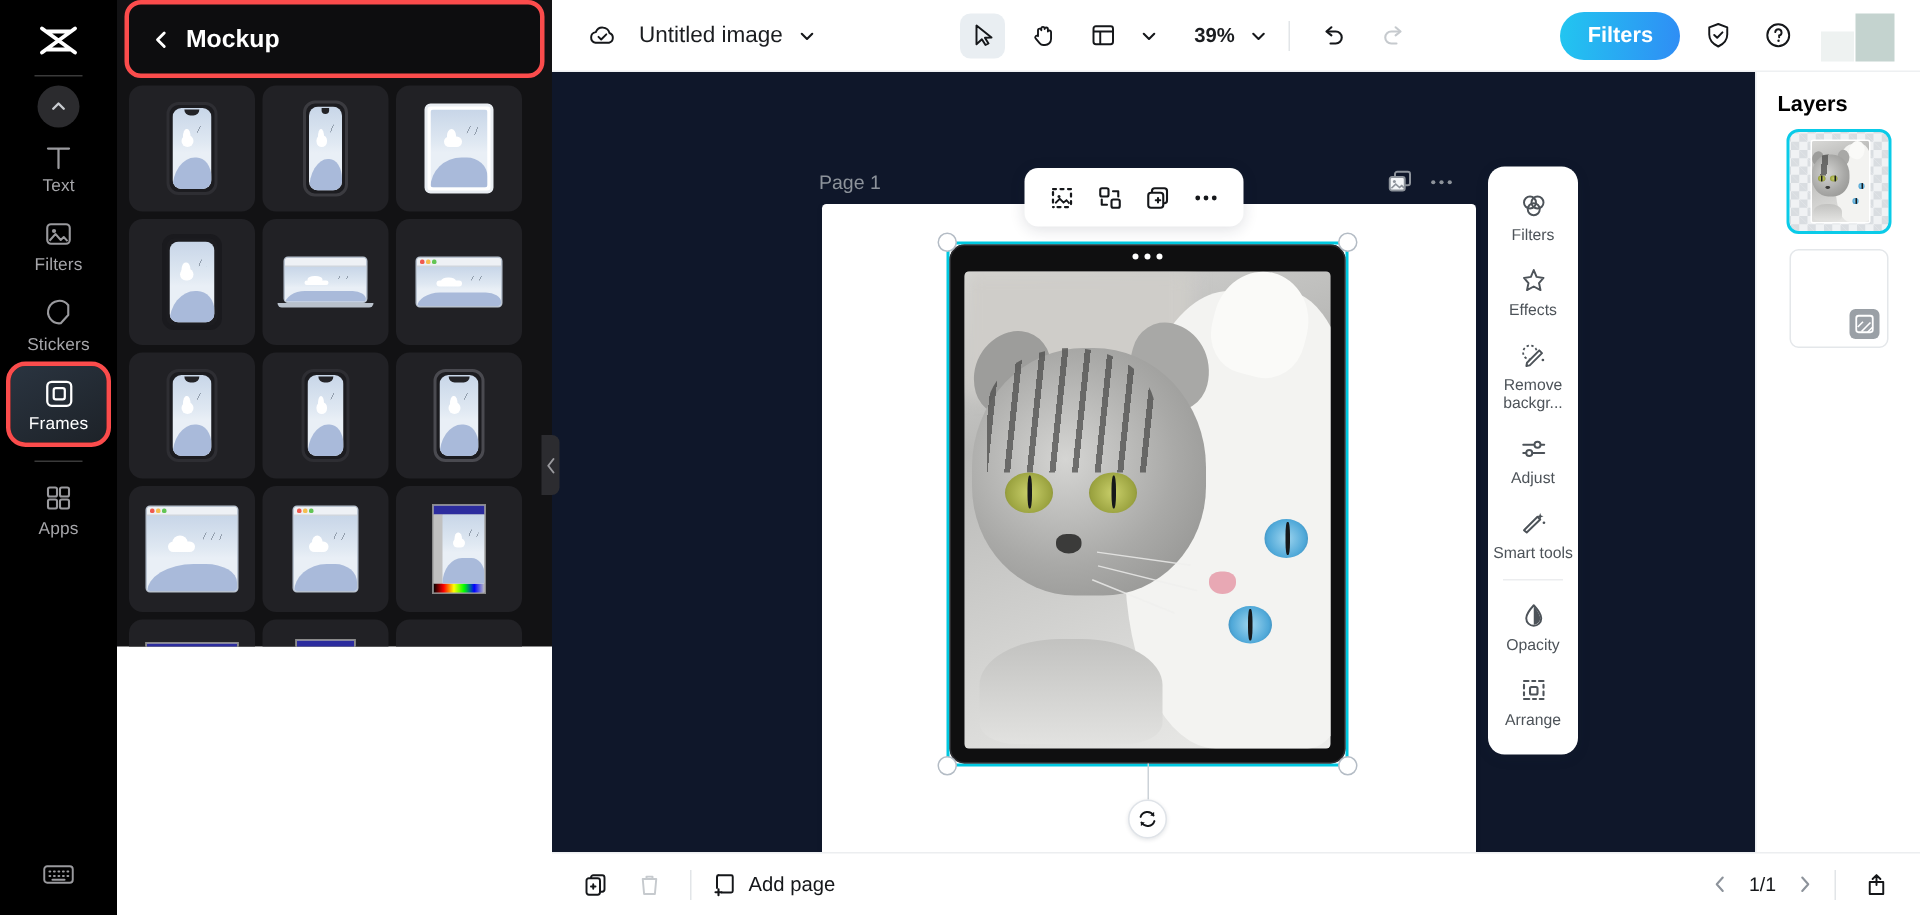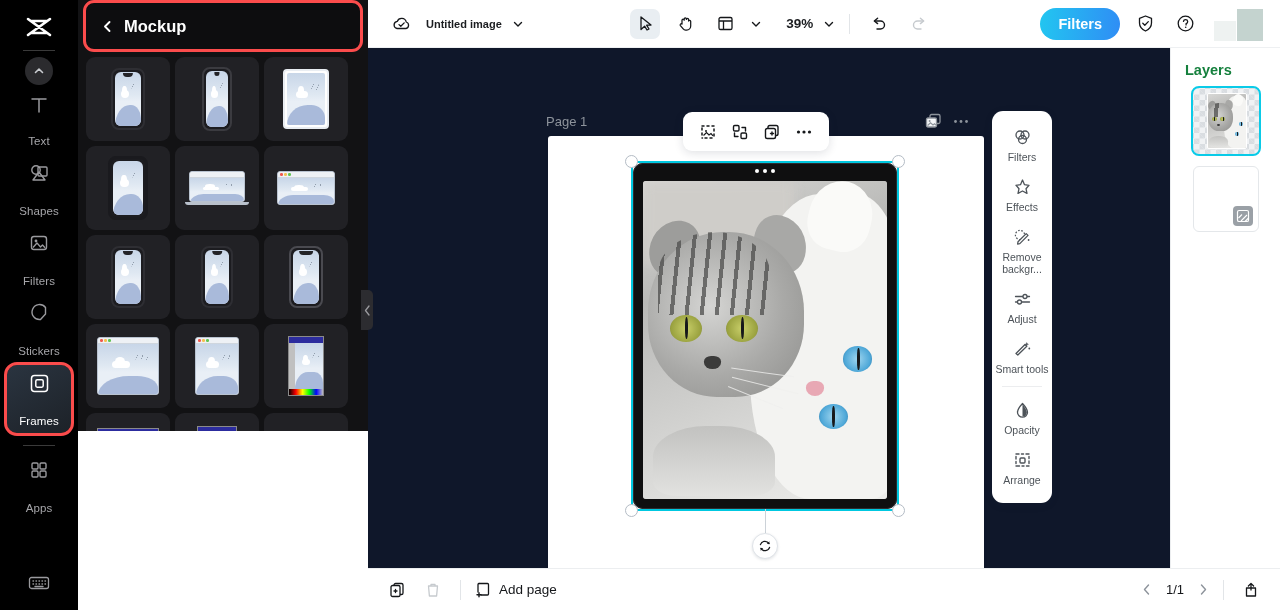--- a/index.html
+++ b/index.html
@@ -17,21 +17,21 @@
     flex: 0 0 78px; position: relative; z-index: 5;
   }
   .rail-logo { margin-top: 14px; width: 34px; height: 26px; display: flex; align-items: center; justify-content: center; }
   .rail-div { width: 32px; height: 1px; background: #3a3a3a; margin: 10px 0 6px; }
   .rail-collapse {
     width: 28px; height: 28px; border-radius: 50%; background: #2b2b2e;
     display: flex; align-items: center; justify-content: center; margin-bottom: 2px;
   }
   .rail-item {
     width: 64px; padding: 7px 0 6px; display: flex; flex-direction: column;
-    align-items: center; gap: 21px; border-radius: 10px; margin-bottom: 2px; position: relative;
+    align-items: center; gap: 4px; border-radius: 10px; margin-bottom: 2px; position: relative;
   }
   .rail-item .ico { width: 22px; height: 22px; display: flex; align-items: center; justify-content: center; }
   .rail-item .lbl { font-size: 11.5px; color: #a6a6aa; letter-spacing: .1px; }
   .rail-item.first .lbl { margin-top: -2px; }
   .rail-item.active {
     background: linear-gradient(150deg,#2a3440,#1d2228);
     outline: 3px solid #fb4c4c; outline-offset: 0px;
   }
   .rail-item.active .lbl { color: #ffffff; font-weight: normal; }
   .rail-bottom { margin-top: auto; margin-bottom: 10px; }
@@ -90,21 +90,21 @@
   .win95 { background: #c0c0c0; border: 1.5px solid #8a8a8a; overflow: hidden; }
   .win95 .tb { height: 6px; background: #2c2c9e; }
   .laptop-base { height: 3px; background: #b9c1cc; border-radius: 0 0 3px 3px; margin: 0 -8%; }
 
   
   .main { flex: 1; display: flex; flex-direction: column; height: 610px; background: #fff; min-width: 0; }
   .topbar {
     height: 48px; display: flex; align-items: center; padding: 0 14px 0 18px;
     gap: 10px; border-bottom: 1px solid #eef0f2; background: #fff; flex: 0 0 48px;
   }
-  .doc-name { font-size: 11px; color: #1b1d20; font-weight: bold; }
+  .doc-name { font-size: 15px; color: #1b1d20; font-weight: normal; }
   .topbar .spacer { flex: 1; }
   .tool-btn { width: 30px; height: 30px; border-radius: 7px; display: flex; align-items: center; justify-content: center; }
   .tool-btn.sel { background: #e9eef2; }
   .zoom-val { font-size: 13.5px; color: #1b1d20; font-weight: bold; }
   .vdiv { width: 1px; height: 20px; background: #e2e5e8; margin: 0 4px; }
   .export-btn {
     background: linear-gradient(95deg,#22c6f0,#2f8df5); color: #fff;
     font-size: 14.5px; font-weight: bold; padding: 8px 18px; border-radius: 18px;
   }
   .avatar-blur {
@@ -188,21 +188,21 @@
   .tool-item { padding: 8px 2px 6px; display: flex; flex-direction: column; align-items: center; gap: 4px; }
   .tool-item .ti { width: 20px; height: 20px; display: flex; align-items: center; justify-content: center; }
   .tool-item .tl { font-size: 10.5px; color: #4d5359; text-align: center; line-height: 1.15; }
   .tools-sep { height: 1px; background: #ecedef; margin: 5px 10px; }
 
   
   .layers {
     width: 110px; flex: 0 0 110px; background: #fff; border-left: 1px solid #eceef0;
     padding: 14px 0 0 0; height: 100%;
   }
-  .layers-title { font-size: 14.5px; font-weight: bold; color: #15803d; padding: 0 0 10px 14px; }
+  .layers-title { font-size: 14.5px; font-weight: bold; color: #000000; padding: 0 0 10px 14px; }
   .layer-card {
     width: 66px; height: 66px; margin: 0 auto 12px; border-radius: 6px;
     position: relative; overflow: hidden;
     background-image:
       linear-gradient(45deg, #d9dde1 25%, transparent 25%, transparent 75%, #d9dde1 75%),
       linear-gradient(45deg, #d9dde1 25%, #f0f2f4 25%, #f0f2f4 75%, #d9dde1 75%);
     background-size: 11px 11px; background-position: 0 0, 5.5px 5.5px;
     border: 1px solid #e4e7ea;
   }
   .layer-card.selected { outline: 2.5px solid #0acbe8; outline-offset: 0; border-color: transparent; }
@@ -244,30 +244,20 @@
 
     <div class="rail-item first">
       <span class="ico">
         <svg width="20" height="20" viewBox="0 0 20 20">
             <path d="M3 4 H17 M10 4 V17" stroke="#9a9a9e" stroke-width="1.5" fill="none" stroke-linecap="round"></path>
           </svg>
       </span>
       <span class="lbl">Text</span>
     </div>
 
-    <div class="rail-item">
-      <span class="ico">
-        <svg width="21" height="21" viewBox="0 0 21 21">
-          <circle cx="7" cy="7" r="4.2" stroke="#9a9a9e" stroke-width="1.4" fill="none"></circle>
-          <rect x="9" y="4" width="9" height="9" rx="1" stroke="#9a9a9e" stroke-width="1.4" fill="none"></rect>
-          <path d="M4 17 L10 9 L16 17 Z" stroke="#9a9a9e" stroke-width="1.4" fill="none" stroke-linejoin="round"></path>
-        </svg>
-      </span>
-      <span class="lbl">Shapes</span>
-    </div>
 
     <div class="rail-item">
       <span class="ico">
         <svg width="20" height="20" viewBox="0 0 20 20">
           <rect x="2.5" y="3.5" width="15" height="13" rx="2.5" stroke="#9a9a9e" stroke-width="1.4" fill="none"></rect>
           <circle cx="7" cy="8" r="1.4" fill="#9a9a9e"></circle>
           <path d="M4 14.5 L8 10 L11.5 14 L13.5 12 L16 14.8" stroke="#9a9a9e" stroke-width="1.3" fill="none" stroke-linejoin="round"></path>
         </svg>
       </span>
       <span class="lbl">Filters</span>

